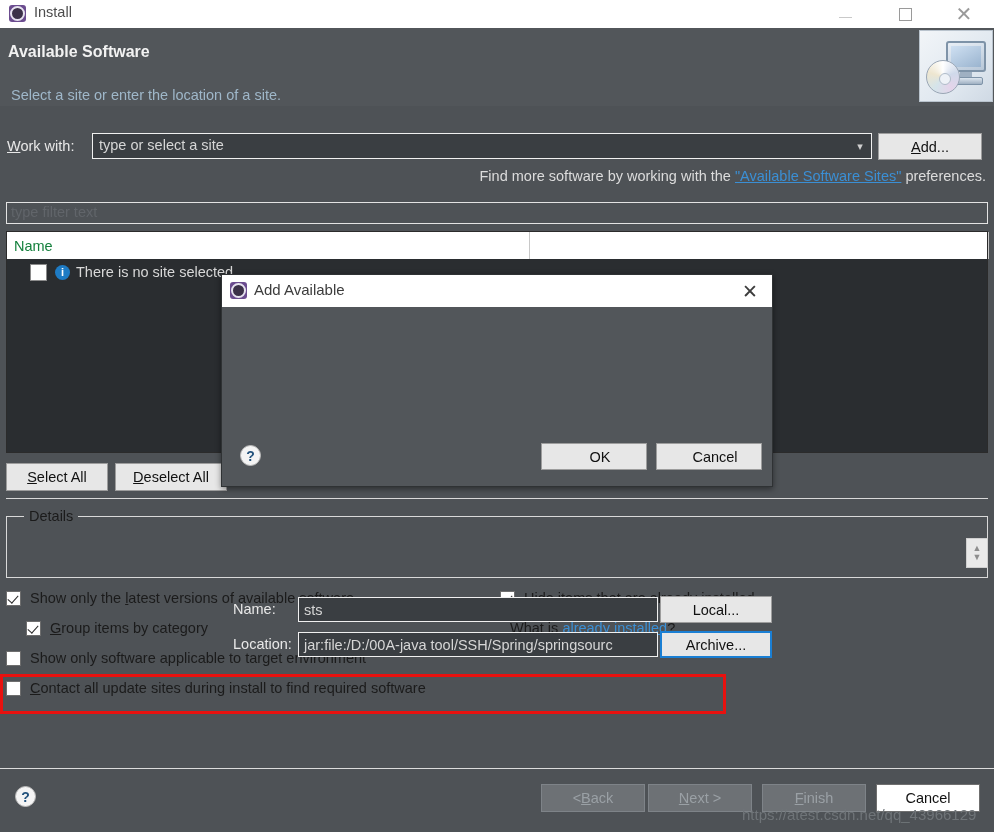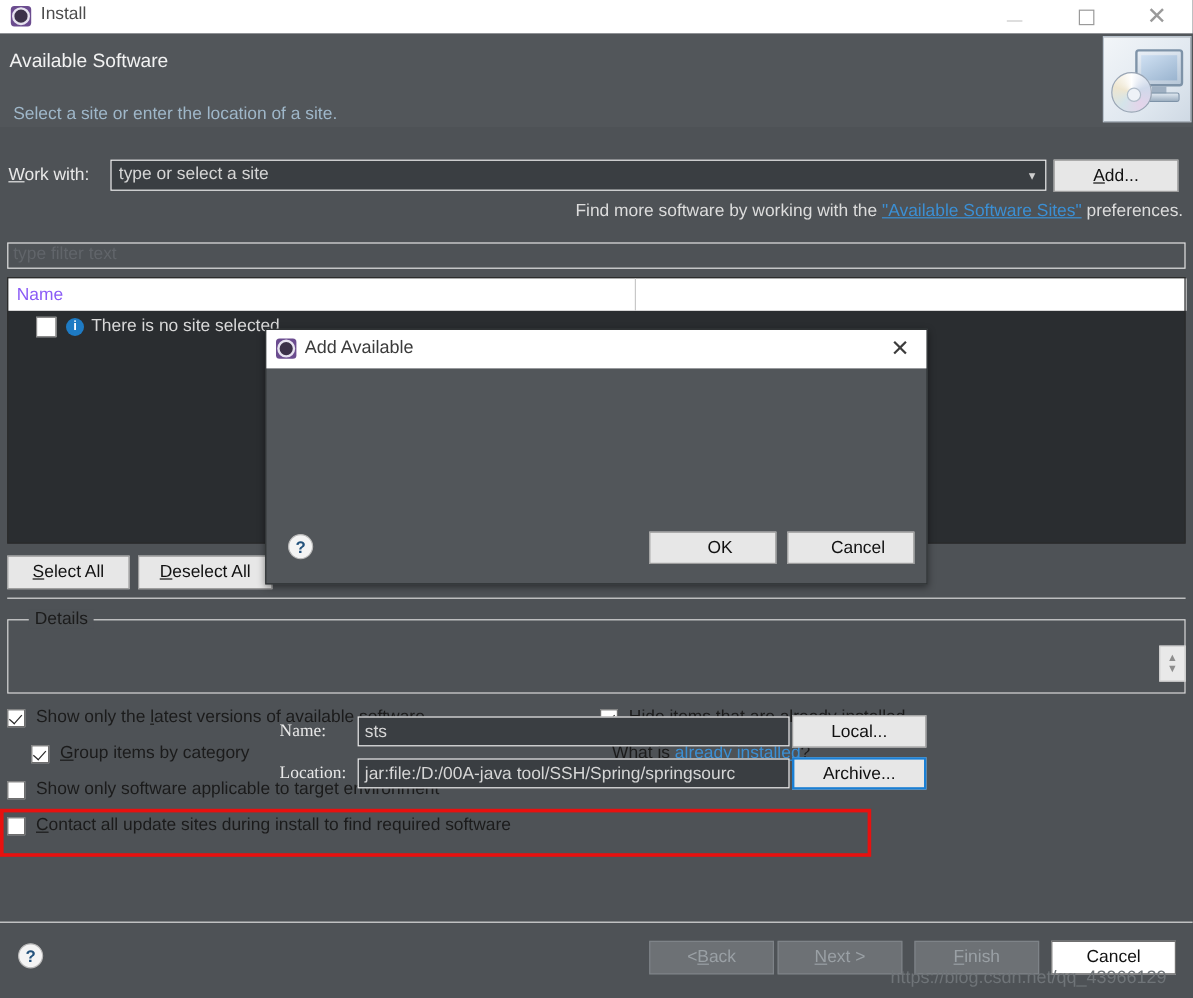--- a/index.html
+++ b/index.html
@@ -39,21 +39,21 @@
   .wc-max-box { width: 13px; height: 13px; border: 1.4px solid #9a9a9a; }
   .wc-x { font-size: 20px; color: #9a9a9a; line-height: 1; font-weight: 300; }
 
   
   #header {
     position: absolute; left: 0; top: 28px; width: 994px; height: 78px;
     background: #52565a;
   }
   #header .h-title {
     position: absolute; left: 8px; top: 15px;
-    font-size: 16px; font-weight: normal; color: #f2f2f2;
+    font-size: 16px; font-weight: bold; color: #f2f2f2;
   }
   #header .h-sub {
     position: absolute; left: 11px; top: 47px;
     font-size: 14.5px; color: #9fb7c9; margin-top: 12px;
   }
   #header-icon {
     position: absolute; left: 919px; top: 30px; width: 74px; height: 72px;
     background: linear-gradient(135deg,#f2f5f8 0%,#dfe7ef 65%,#cfd9e4 100%);
     border: 1px solid #b9c3cd;
   }
@@ -129,21 +129,21 @@
     position: absolute; left: 6px; top: 231px; width: 982px; height: 222px;
     border: 1px solid #2b2b2b; background: #2a2d30;
   }
   #table .thead {
     position: absolute; left: 0; top: 0; width: 100%; height: 27px;
     background: #ffffff;
   }
   #table .th {
     position: absolute; top: 0; height: 27px;
     display: flex; align-items: center;
-    font-size: 14.5px; color: #8b5cf6; padding-left: 7px;
+    font-size: 14.5px; color: #15803d; padding-left: 7px;
     border-right: 1px solid #c8c8c8;
   }
   #th-name { left: 0; width: 523px; }
   #th-version { left: 523px; width: 281px; }
   #th-blank { left: 804px; width: 178px; border-right: none; }
   #table .trow {
     position: absolute; left: 0; top: 27px; width: 100%; height: 26px;
     display: flex; align-items: center;
   }
   .row-check {
@@ -263,21 +263,21 @@
   #modal-titlebar .m-icon { position: absolute; left: 8px; top: 7px; width: 17px; height: 17px; }
   #modal-titlebar .m-title {
     position: absolute; left: 32px; top: 6px; font-size: 15px; color: #3c3c3c;
   }
   #modal-close {
     position: absolute; right: 0; top: 0; width: 44px; height: 32px;
     display:flex; align-items:center; justify-content:center;
     font-size: 19px; color: #3c3c3c; font-weight: 300;
   }
   .m-label {
-    position: absolute; font-size: 14.5px; color: #e8e8e8; font-family: Liberation Serif, serif;
+    position: absolute; font-size: 14.5px; color: #e8e8e8;
   }
   #m-label-name     { left: 11px; top: 326px; }
   #m-label-location { left: 11px; top: 361px; }
   .m-input {
     position: absolute; height: 25px; background: #3a3e42;
     border: 1px solid #f0f0f0; display: flex; align-items: center;
     padding-left: 5px; font-size: 14.5px; color: #d6d6d6;
     overflow: hidden; white-space: nowrap;
   }
   #m-input-name     { left: 76px; top: 322px; width: 360px; }
@@ -409,21 +409,21 @@
   <span>What is </span><span class="lnk">already installed</span><span>?</span>
 </div>
 <div id="red-box"></div>
 
 <div id="bottom-sep"></div>
 <div id="bottom-help">?</div>
 <div class="wizbtn disabled" id="btn-back">&lt; <span class="u">B</span>ack</div>
 <div class="wizbtn disabled" id="btn-next"><span class="u">N</span>ext &gt;</div>
 <div class="wizbtn disabled" id="btn-finish"><span class="u">F</span>inish</div>
 <div class="wizbtn enabled" id="btn-cancel">Cancel</div>
-<div id="watermark">https://blog.csdn.net/qq_43966129</div>
+<div id="watermark">https://atest.csdn.net/qq_43966129</div>
 
 <div id="modal">
   <div id="modal-titlebar">
     <div class="m-icon">
         <div class="gear"></div>
       </div>
     <div class="m-title">Add Available</div>
     <div id="modal-close">✕</div>
   </div>
 

